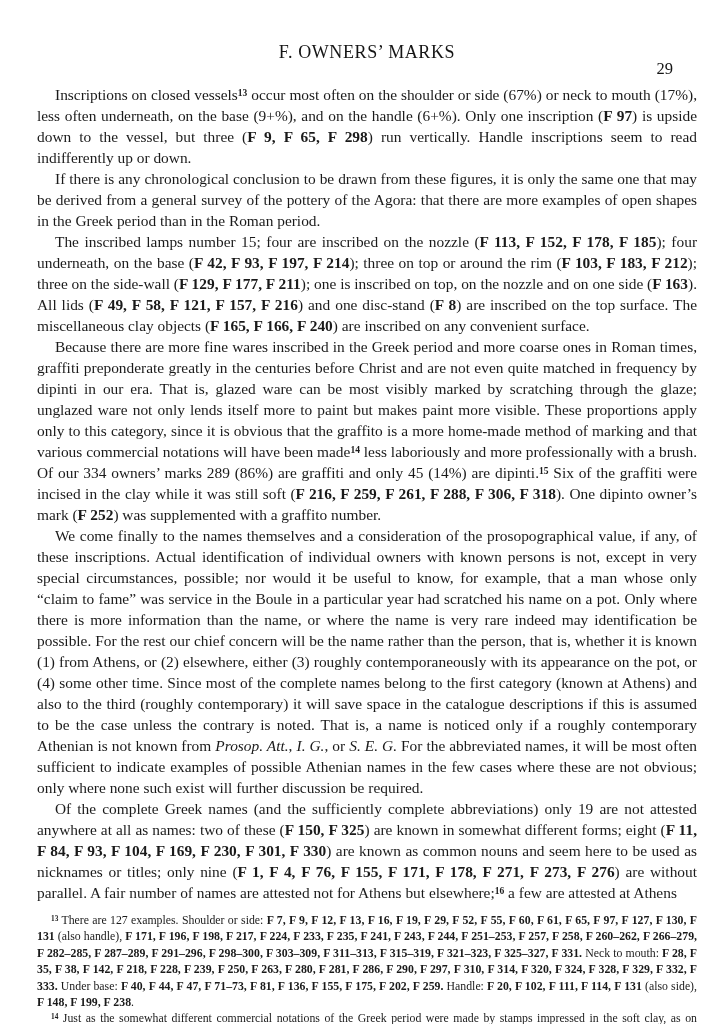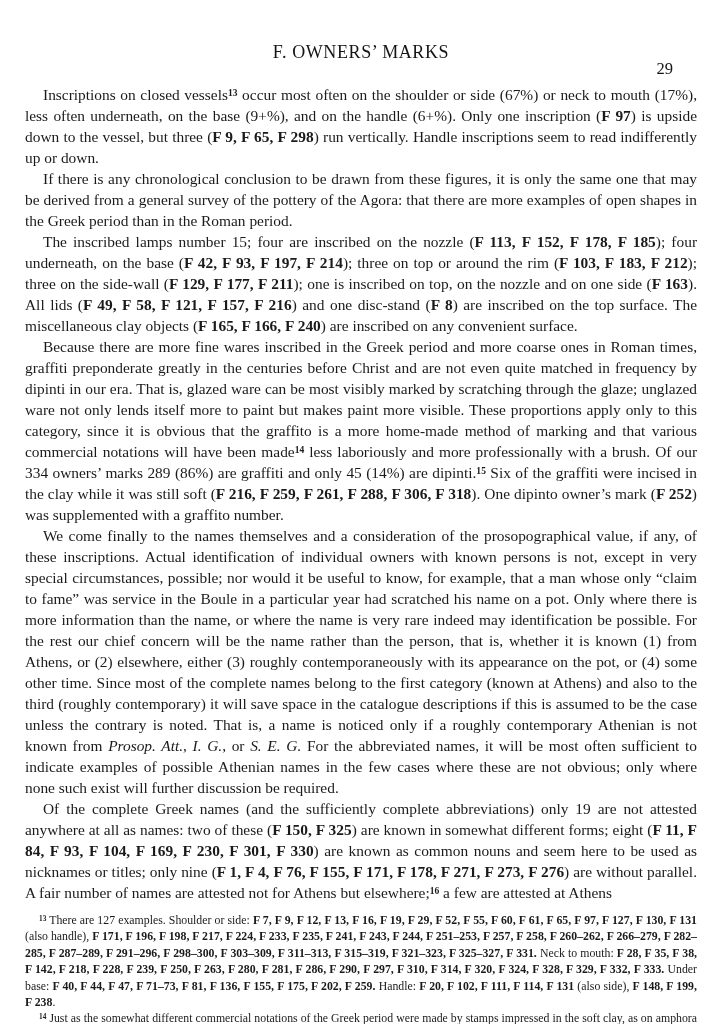--- a/index.html
+++ b/index.html
@@ -7,21 +7,21 @@
     padding: 0;
     background: #ffffff;
   }
   .page {
     width: 725px;
     height: 1024px;
     box-sizing: border-box;
     background: #ffffff;
     color: #1a1a1a;
     font-family: "Liberation Serif", serif;
-    padding: 42px 28px 0 25px;
+    padding: 42px 28px 0 37px;
     position: relative;
     overflow: hidden;
   }
   .page-header {
     position: relative;
     text-align: center;
     height: 24px;
     margin-bottom: 18px;
   }
   .running-title {

